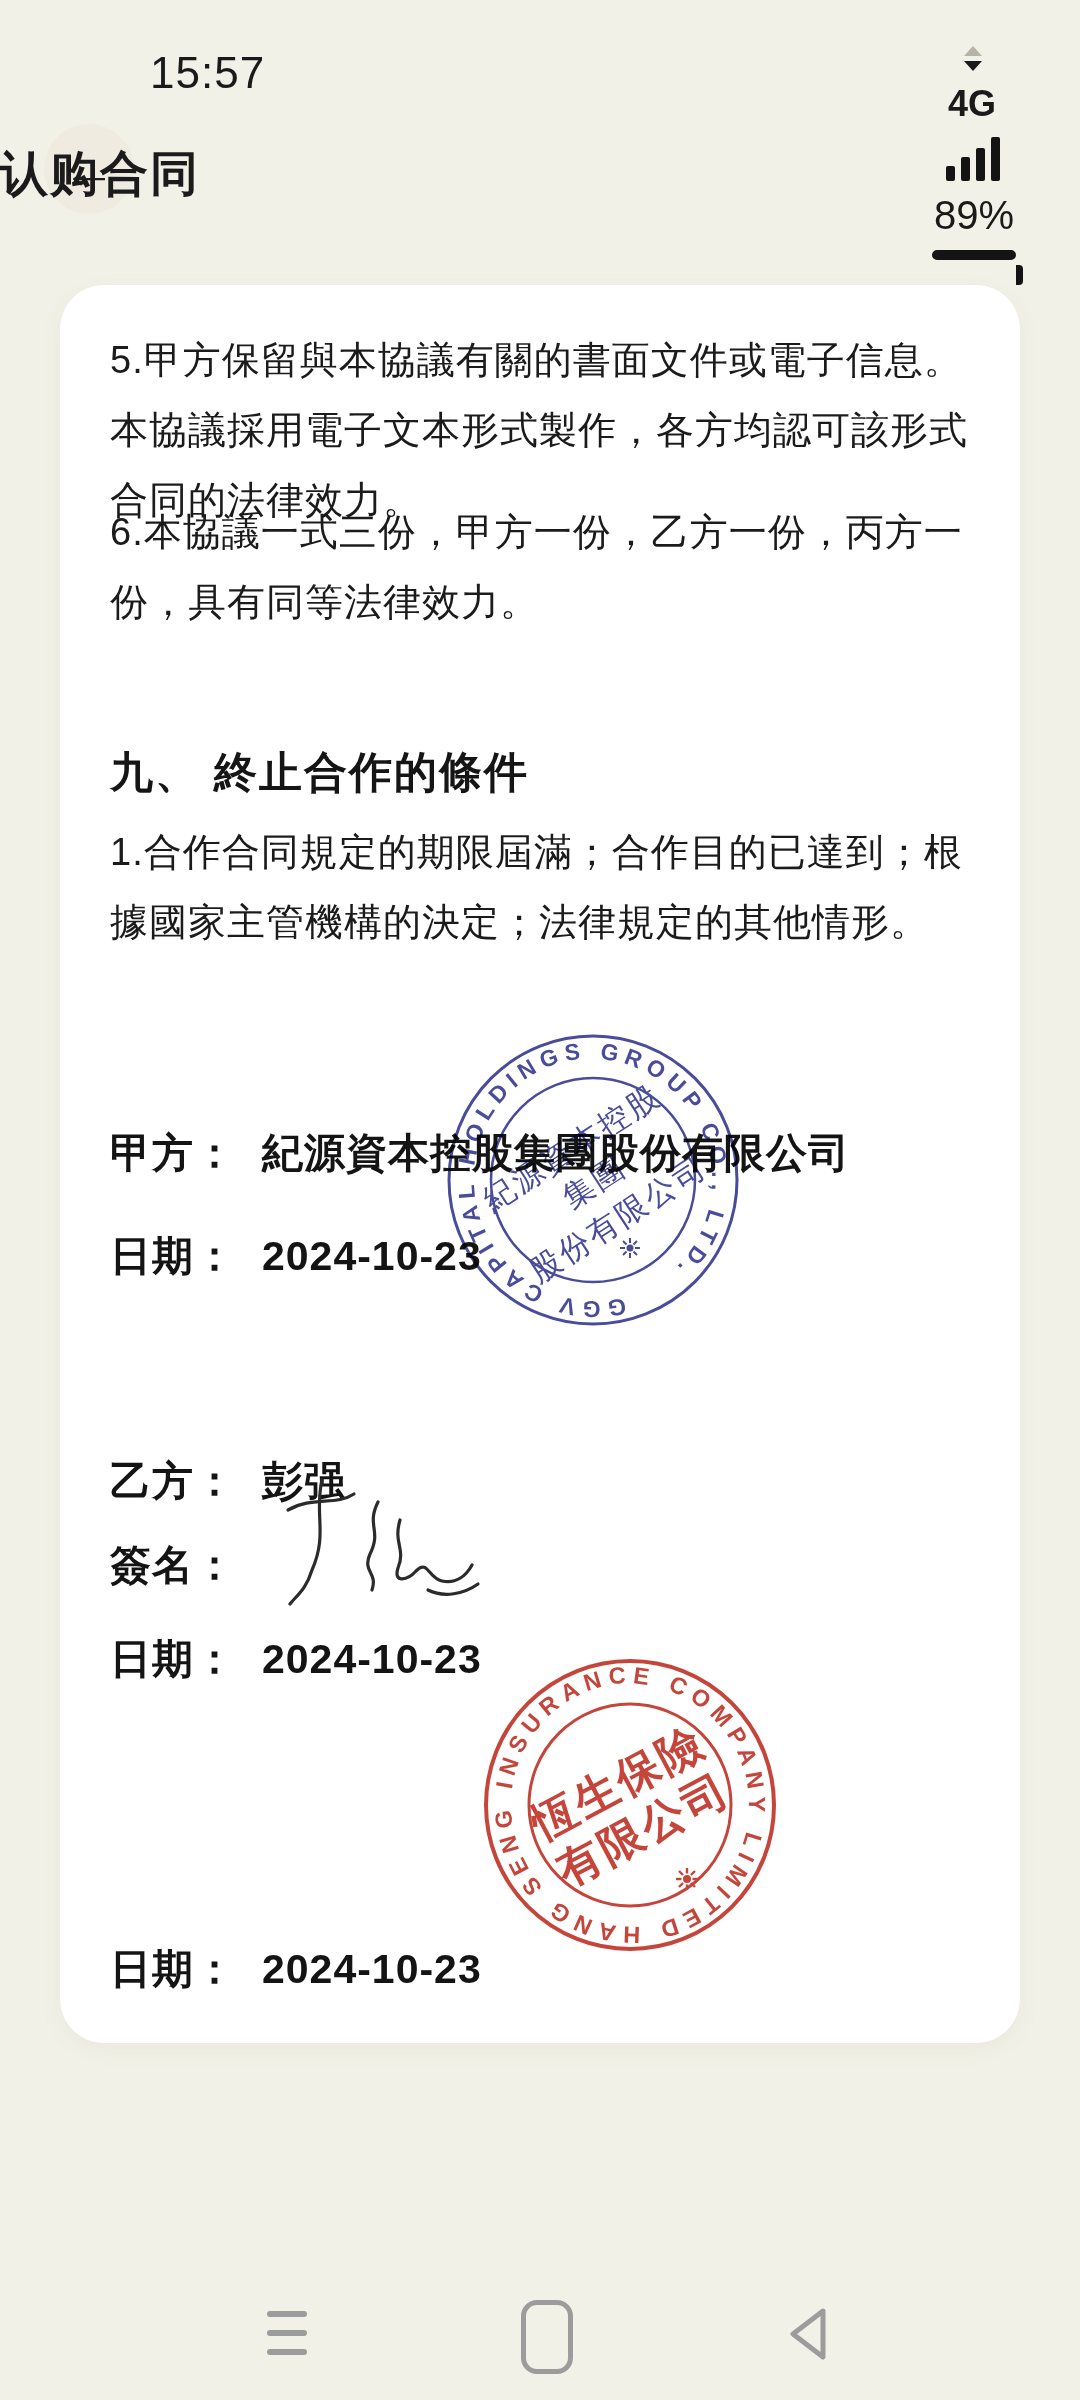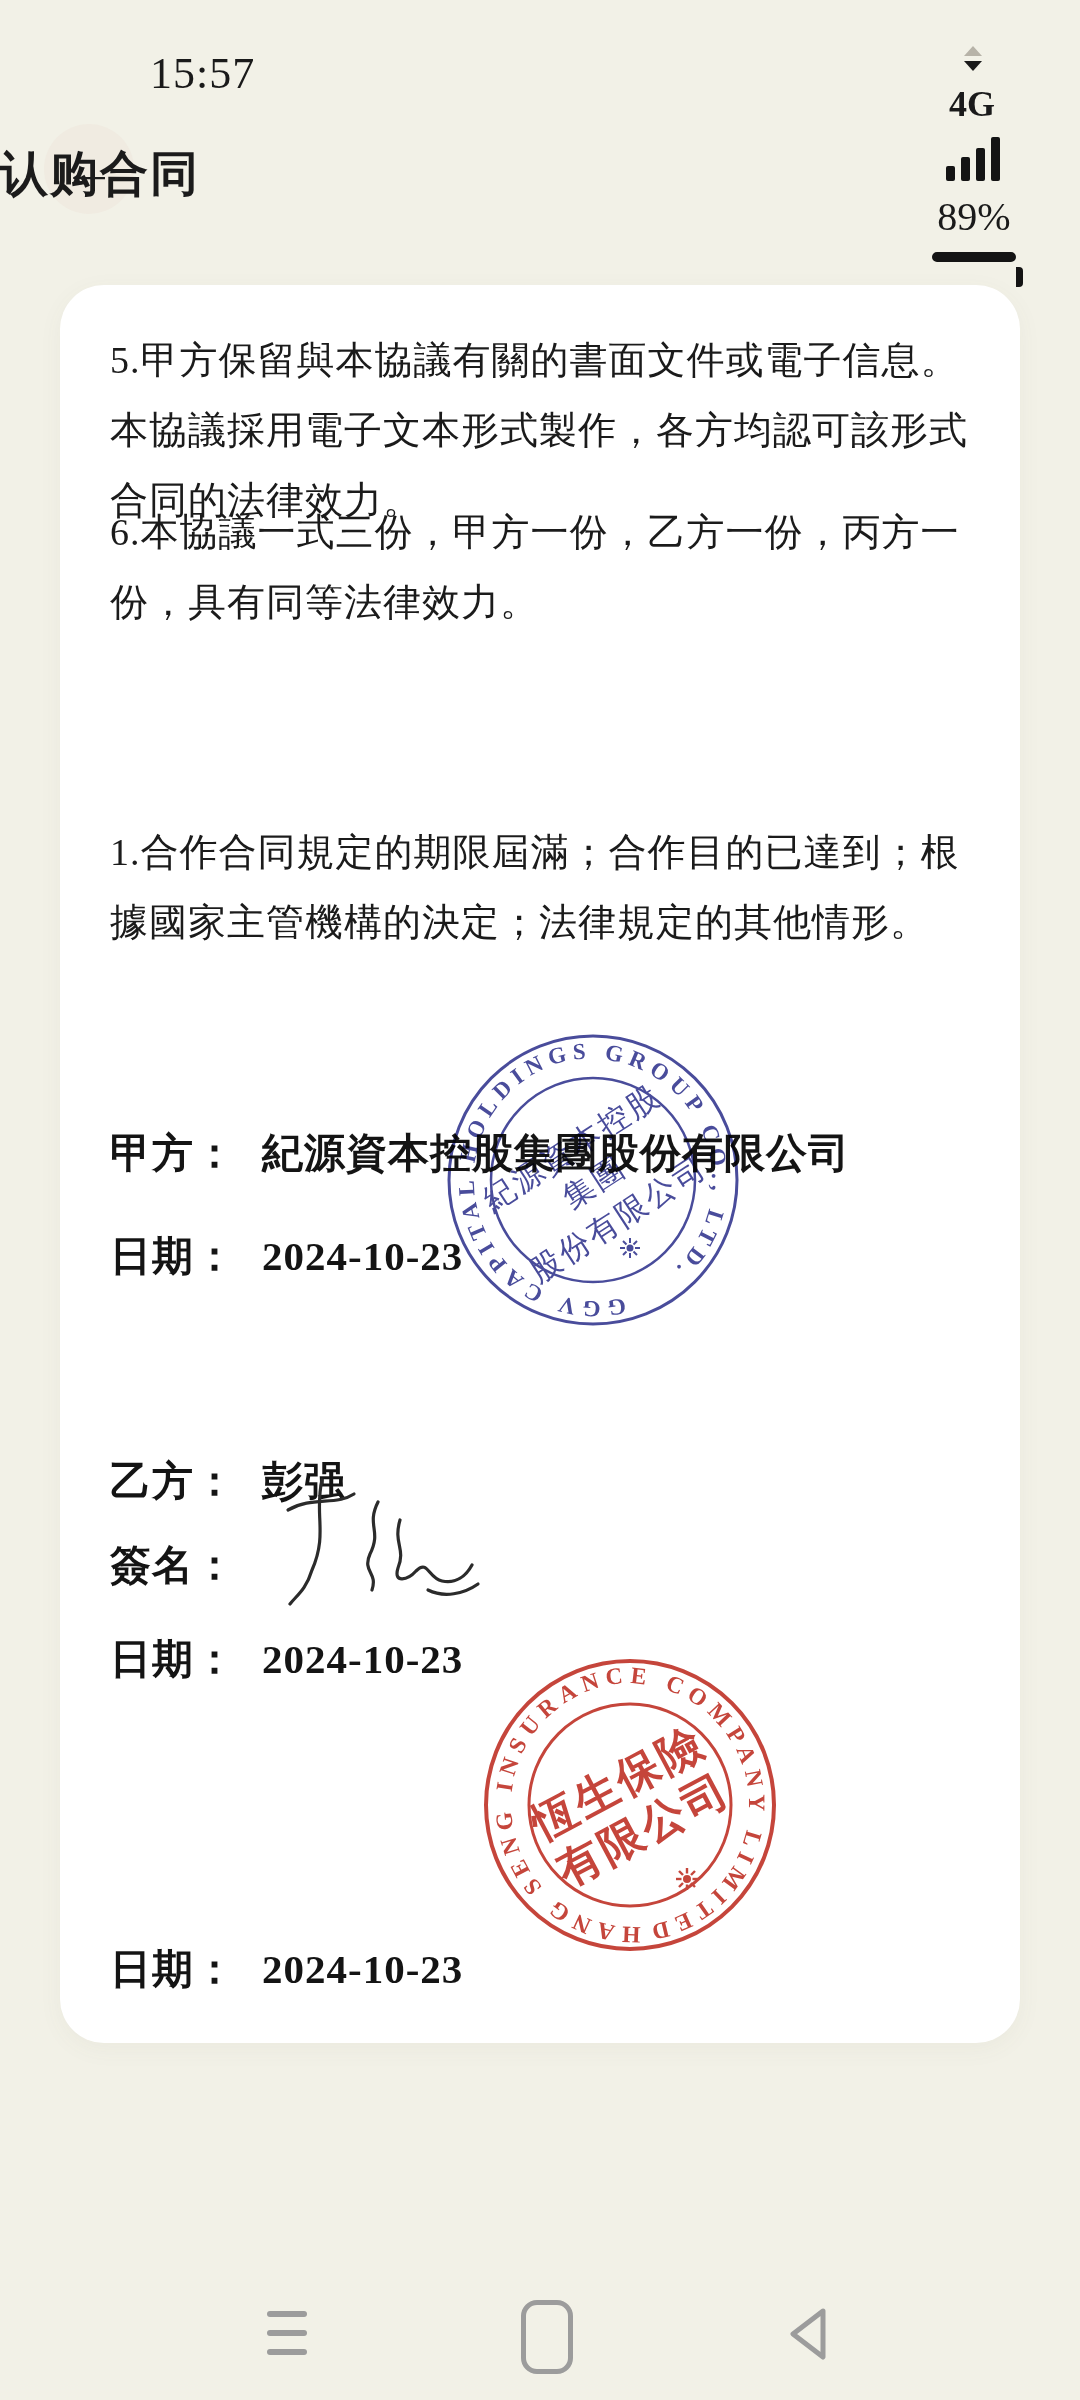--- a/index.html
+++ b/index.html
@@ -1,20 +1,20 @@
 <!DOCTYPE html>
 <html><head>
 <meta charset="utf-8">
 <style>
   html,body{margin:0;padding:0;}
   #screen{
     position:relative;
     width:1080px;height:2400px;
     background:#f2f1e7;
-    font-family:Liberation Serif, serif;
+    font-family:Liberation Sans, sans-serif;
     color:#1c1c1c;
     overflow:hidden;
   }
   
   .status-time{
     position:absolute;left:150px;top:48px;
     font-size:44px;font-weight:400;color:#1a1a1a;letter-spacing:1px;
   }
   .status-right{
     position:absolute;right:64px;top:46px;height:54px;
@@ -100,20 +100,21 @@
 
   <div class="back-btn">
     <span class="arrow">←</span>
   </div>
   <div class="page-title">认购合同</div>
 
   <div class="card">
     <p class="line clause c5">5.甲方保留與本協議有關的書面文件或電子信息。本協議採用電子文本形式製作，各方均認可該形式合同的法律效力。</p>
     <p class="line clause c6">6.本協議一式三份，甲方一份，乙方一份，丙方一份，具有同等法律效力。</p>
 
+    <p class="line sec-title st">九、 終止合作的條件</p>
     <p class="line clause s1">1.合作合同規定的期限屆滿；合作目的已達到；根據國家主管機構的決定；法律規定的其他情形。</p>
 
     <p class="line party pa"><span>甲方：</span><span class="gap"></span><span>紀源資本控股集團股份有限公司</span></p>
     <p class="line party da"><span>日期：</span><span class="gap"></span><span>2024-10-23</span></p>
 
     <p class="line party pb"><span>乙方：</span><span class="gap"></span><span>彭强</span></p>
     <p class="line party sb">簽名：</p>
     <p class="line party db"><span>日期：</span><span class="gap"></span><span>2024-10-23</span></p>
 
     <p class="line party dc"><span>日期：</span><span class="gap"></span><span>2024-10-23</span></p>

